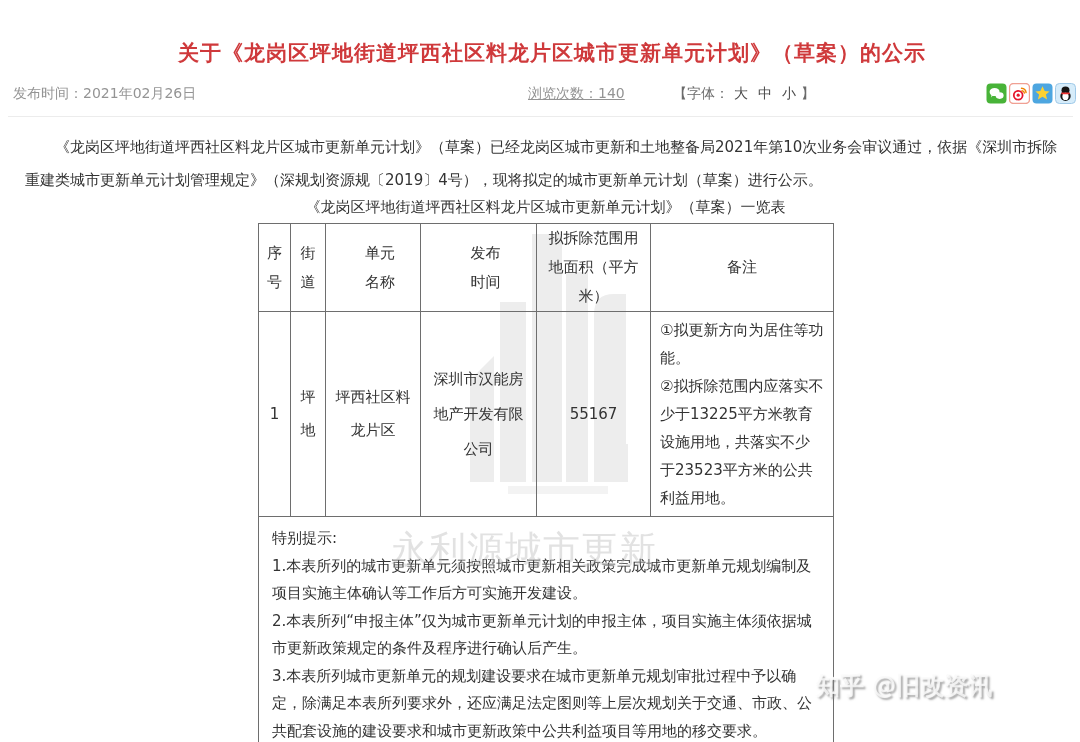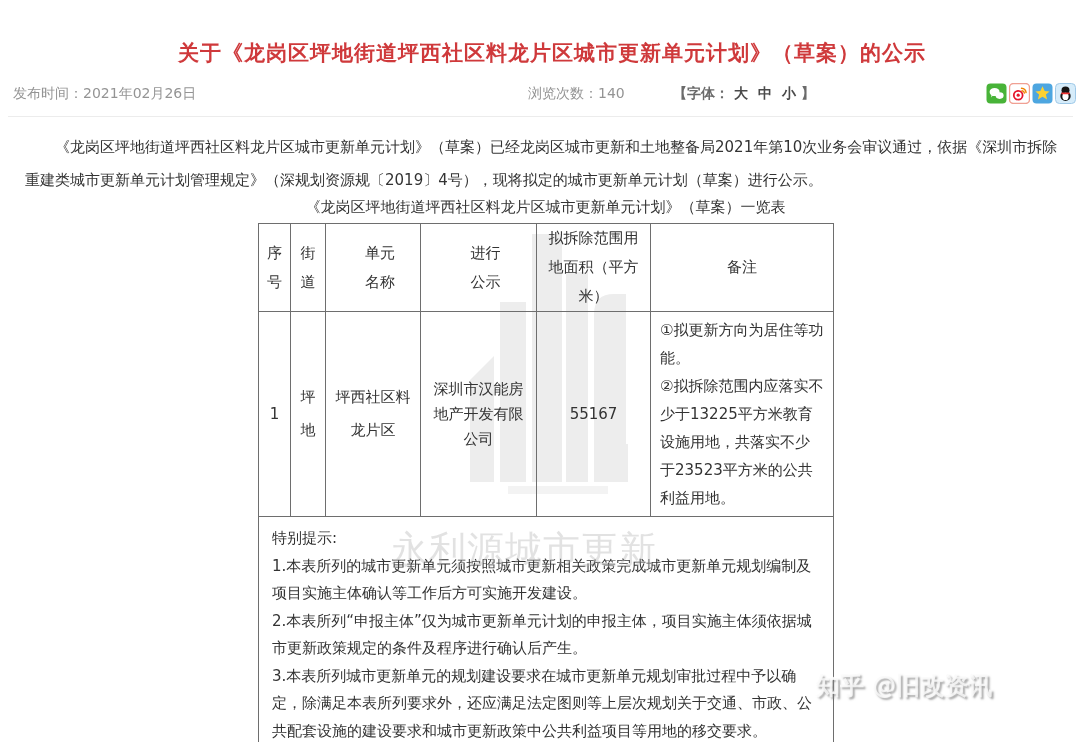--- a/index.html
+++ b/index.html
@@ -9,22 +9,22 @@
     overflow:hidden;
   }
   .title{
     position:absolute; top:27px; left:0; width:100%; margin:12px;
     text-align:center; font-size:21px; font-weight:bold; color:#cf393b;
     letter-spacing:1px;
   }
   .meta{ position:absolute; top:85px; left:0; width:100%; height:22px;
          font-size:14px; color:#949494; }
   .meta .item{ position:absolute; white-space:nowrap; }
-  .m-publish{ left:13px; } .m-source{ left:230px; } .m-views{ left:528px; }
-  .m-font{ left:673px; color:#6b6b6b;font-weight:bold; }
+  .m-publish{ left:13px; } .m-source{ left:230px; } .m-views{ left:528px;text-decoration:underline; }
+  .m-font{ left:673px; color:#6b6b6b; }
   .font-opt{ margin:0 5px; color:#4a4a4a; cursor:pointer; }
   .share{ position:absolute; top:83px; left:986px; display:flex; gap:2px; }
   .share svg{ display:block; cursor:pointer; }
   .divider{ position:absolute; top:116px; left:8px; width:1065px;
             border-top:1px solid #ececec; }
   .para{
     position:absolute; top:131px; left:25px; width:1046px; margin:0;
     font-size:15px; line-height:33px; text-indent:2em; color:#333;
   }
   .caption{
@@ -38,21 +38,21 @@
   table.main th, table.main td{ border:1px solid #6e6e6e; font-weight:normal; }
   tr.hdr{ height:87px; }
   th{ text-align:center; vertical-align:middle; line-height:29px; padding:0; }
   .hdr-inner{ display:inline-block; text-align:center; vertical-align:middle; }
   th.c1 .hdr-inner, th.c2 .hdr-inner{ width:16px; }
   th.c3 .hdr-inner, th.c4 .hdr-inner{ width:32px;margin-left:14px; }
   th.c5 .hdr-inner{ width:93px; }
   tr.data{ height:202px; }
   td{ text-align:center; vertical-align:middle; padding:0 8px; line-height:33px; }
   td.street .cell-inner{ display:inline-block; width:16px; }
-  td.applicant{ line-height:25px; }
+  td.applicant{ line-height:35px; }
   td.remarks{ text-align:left; line-height:28px; padding:4px 9px;margin-left:40px; }
   tr.notes-row{ height:223px; }
   td.notes{ text-align:left; vertical-align:top; padding:8px 13px 0; line-height:27.5px; }
   .bldg-wm{ position:absolute; top:230px; left:466px; z-index:0; }
   .company-wm{
     position:absolute; top:498px; left:391px; z-index:2; white-space:nowrap;
     font-size:37px; font-weight:normal; color:rgba(180,180,180,0.38); letter-spacing:1px;margin-top:27px;
   }
   .zhihu-wm{
     position:absolute; top:670px; left:816px; z-index:3; white-space:nowrap;
@@ -132,21 +132,21 @@
         <col style="width:95px">
       <col style="width:116px">
         <col style="width:114px">
         <col style="width:183px">
     </colgroup>
     <thead>
       <tr class="hdr">
         <th class="c1"><span class="hdr-inner">序号</span></th>
         <th class="c2"><span class="hdr-inner">街道</span></th>
         <th class="c3"><span class="hdr-inner">单元名称</span></th>
-        <th class="c4"><span class="hdr-inner">进行公示</span></th>
+        <th class="c4"><span class="hdr-inner">发布时间</span></th>
         <th class="c5"><span class="hdr-inner">拟拆除范围用地面积（平方米）</span></th>
         <th class="c6"><span class="hdr-inner">备注</span></th>
       </tr>
     </thead>
     <tbody>
       <tr class="data">
         <td class="seq">1</td>
         <td class="street"><span class="cell-inner">坪地</span></td>
         <td class="unit">坪西社区料龙片区</td>
         <td class="applicant">深圳市汉能房地产开发有限公司</td>

